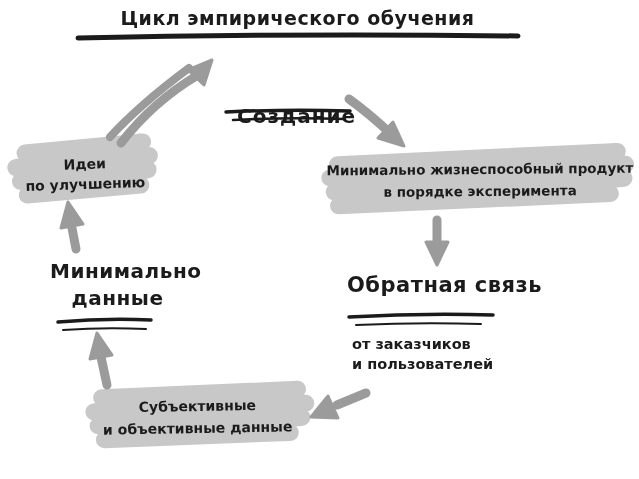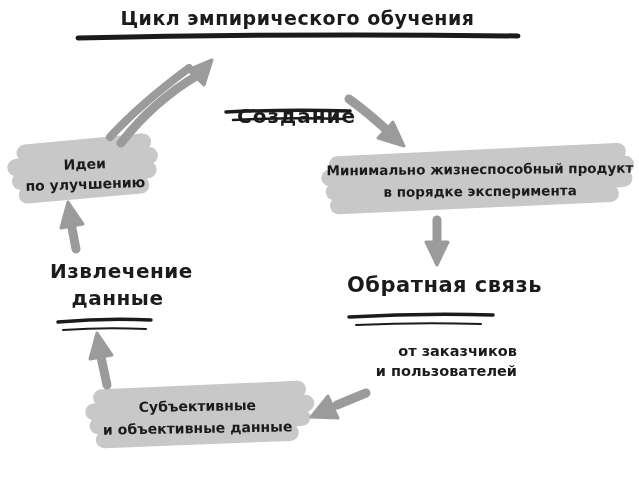--- a/index.html
+++ b/index.html
@@ -10,21 +10,21 @@
   .stage svg { position:absolute; left:0; top:0; }
   .blob { stroke:var(--highlight); fill:none; stroke-linecap:round; stroke-linejoin:round; }
   .arrow { stroke:var(--arrow); fill:none; stroke-linecap:round; }
   .head { fill:var(--arrow); stroke:var(--arrow); stroke-linejoin:round; stroke-width:3; }
   .ink { stroke:var(--text); fill:none; stroke-linecap:round; }
   .txt { position:absolute; font-weight:bold; color:var(--text); white-space:nowrap; }
   .title    { top:7px; left:-22px; width:100%; text-align:center; font-size:19px; letter-spacing:0.5px; }
   .create   { top:84px; left:237px; font-size:20px; letter-spacing:1px;margin-top:20px; }
   .mvp      { top:158px; left:324px; width:312px; text-align:center; font-size:13.5px; line-height:22px; transform:rotate(-0.5deg); }
   .feedback { top:273px; left:347px; font-size:21px; letter-spacing:0.5px; }
-  .fsub     { top:341px; left:352px; width:165px; text-align:right; font-size:14.5px; line-height:20px; }
+  .fsub     { top:334px; left:352px; width:165px; text-align:left; font-size:14.5px; line-height:20px; }
   .datab    { top:395px; left:90px;  width:215px; text-align:center; font-size:14px; line-height:22px; transform:rotate(-1deg); }
   .learn    { top:258px; left:50px;  width:135px; text-align:center; font-size:20px; line-height:27px; letter-spacing:0.5px; }
   .ideas    { top:154px; left:15px;  width:140px; text-align:center; font-size:14px; line-height:20px; transform:rotate(-2deg); }
 </style>
 </head>
 <body>
 
 <div class="stage">
 
   <svg width="639" height="479" viewBox="0 0 639 479">
@@ -97,21 +97,21 @@
     <div>от заказчиков</div>
     <div>и пользователей</div>
   </div>
 
   <div class="txt datab">
     <div>Субъективные</div>
     <div>и объективные данные</div>
   </div>
 
   <div class="txt learn">
-    <div>Извлечение</div>
+    <div>Минимально</div>
     <div>данные</div>
   </div>
 
   <div class="txt ideas">
     <div>Идеи</div>
     <div>по улучшению</div>
   </div>
 
 </div>
 

